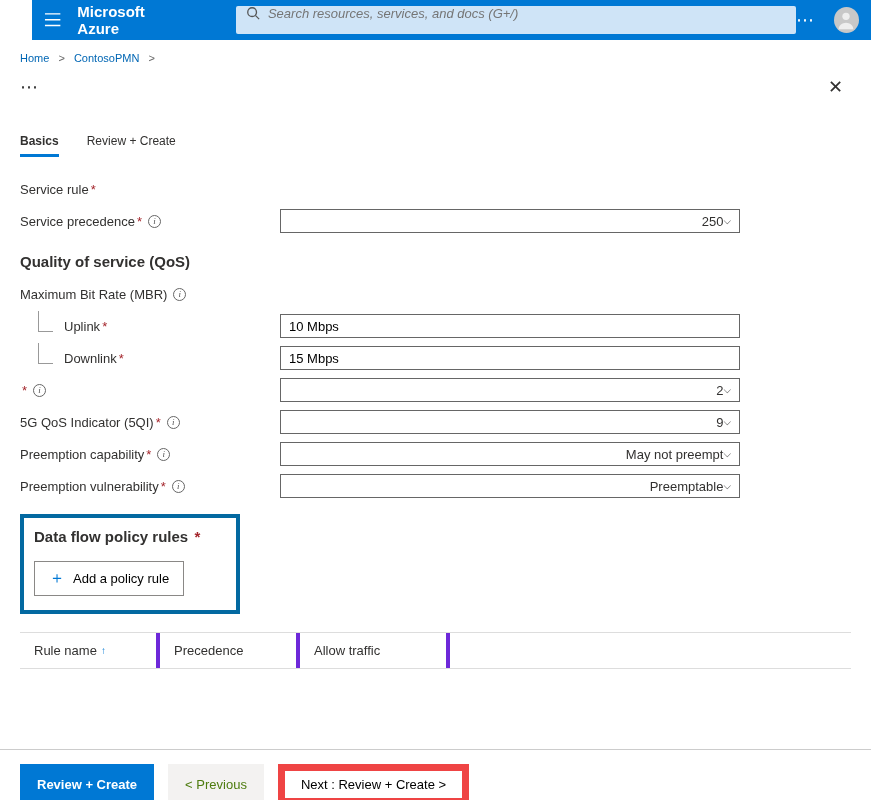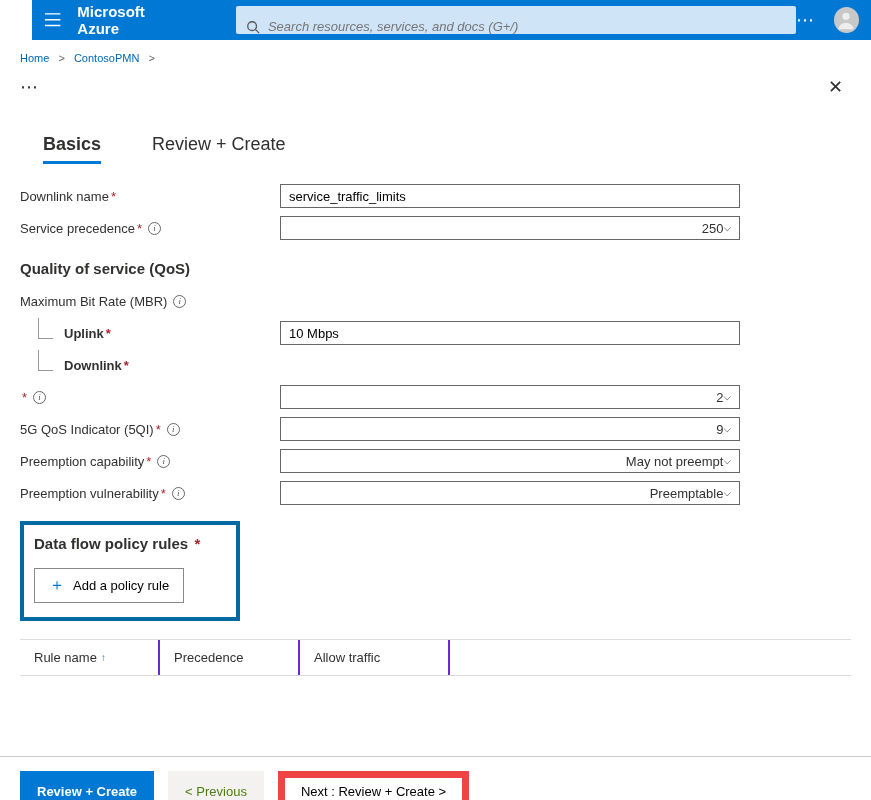--- a/index.html
+++ b/index.html
@@ -2,66 +2,66 @@
 <html><head>
 <meta charset="utf-8">
 <style>
   * { box-sizing: border-box; margin: 0; padding: 0; font-family: "Segoe UI", Arial, sans-serif; }
   body { background: #fff; font-size: 13px; color: #323130; width: 871px; }
   
   
   .topbar { background: #0078d4; height: 40px; display: flex; align-items: center; padding: 0 12px; color: #fff; margin-left: 32px; }
   .hamburger { width: 18px; height: 18px; cursor: pointer; margin-right: 16px; }
   .brand { font-size: 15px; font-weight: 600; margin-right: 50px; }
-  .searchbox { flex: 0 0 560px; background: #cfe4f7; border-radius: 2px; height: 28px; display: flex; align-items: flex-end; padding: 0 10px; }
+  .searchbox { flex: 0 0 560px; background: #cfe4f7; border-radius: 2px; height: 28px; display: flex; align-items: flex-start; padding: 0 10px; }
   .searchbox svg { flex-shrink:0; }
   .searchbox input { border: none; background: transparent; outline: none; font-size: 13px; color: #323130; width: 100%; margin-left: 8px; font-style: italic; }
   .topbar-spacer { flex: 1; }
   .dots { font-size: 18px; letter-spacing: 2px; margin-right: 18px; cursor:pointer; }
   .avatar { width: 26px; height: 26px; border-radius: 50%; background: #c8c8c8; display:flex; align-items:center; justify-content:center; }
   .avatar svg { width:22px; height:22px; }
   
   
   .crumbs { padding: 12px 20px 6px; font-size: 11px; }
   .crumbs a { color: #0066b4; text-decoration: none; cursor:pointer; }
   .crumbs .sep { margin: 0 6px; color: #666; }
   
   
   .titlebar { display:flex; align-items:center; padding: 2px 20px 16px; }
   .titlebar h1 { font-size: 26px; font-weight: 600; margin-right: 18px; }
   .title-dots { font-size: 18px; letter-spacing: 1px; color:#333; cursor:pointer; }
   .close-x { margin-left:auto; font-size:18px; cursor:pointer; padding:4px 8px; }
   
   
   .tabs { display:flex; padding: 10px 20px 0; border-bottom: none; }
-  .tab { padding: 6px 0; margin-right: 28px; font-size: 18px; cursor:pointer;margin-left:23px; }
+  .tab { padding: 6px 0; margin-right: 28px; font-size: 12px; cursor:pointer; }
   .tab.active { font-weight:600; border-bottom: 3px solid #0078d4; }
   
   
   .form { padding: 18px 20px 40px; }
   .row { display:flex; align-items: center; min-height: 28px; margin-bottom: 4px; }
   .lbl { flex: 0 0 260px; font-size: 13px; display:flex; align-items:center; }
-  .lbl.indent { padding-left: 44px; position:relative;font-weight:bold; }
+  .lbl.indent { padding-left: 44px; position:relative; }
   .lbl.indent::before { content:""; position:absolute; left:18px; top:-8px; width:14px; height:20px; border-left:1px solid #999; border-bottom:1px solid #999; }
   .req { color: #a4262c; margin-left: 2px; }
   .info { width:13px; height:13px; border:1px solid #666; border-radius:50%; display:inline-flex; align-items:center; justify-content:center; font-size:9px; font-style:italic; font-family: Georgia,serif; margin-left:6px; color:#555; cursor:help; }
   .ctrl { flex: 0 0 460px; }
   .ctrl input, .ctrl .select { width:100%; height:24px; border:1px solid #666; padding: 0 8px; font-size:13px; background:#fff; }
   .ctrl .select { display:flex; align-items:center; justify-content:flex-end; cursor:pointer; }
   .chev { font-size:10px; color:#555; }
   
   .section-h { font-size:15px; font-weight:700; margin: 18px 0 10px; }
   
   .highlight-box { border: 4px solid #0369a1; padding: 10px 10px 14px; margin-top: 14px; width: 220px; }
   .highlight-box .section-h { margin-top:0; }
   .add-btn { border:1px solid #8a8886; background:#fff; padding:6px 14px; display:inline-flex; align-items:center; cursor:pointer; font-size:13px; margin-top:6px; }
   .add-btn .plus { color:#0078d4; font-size:16px; margin-right:8px; font-weight:300; }
   
   .rule-head { display:flex; border-top:1px solid #ddd; border-bottom:1px solid #ddd; margin-top:18px; }
-  .rule-head > div { padding: 10px 14px; font-size:13px; border-right:2px solid #6d28d9; }
+  .rule-head > div { padding: 10px 14px; font-size:13px; border-right:4px solid #6d28d9; }
   .rule-head > div:last-child { border-right:none; flex:1; }
   .rh1 { width:140px; display:flex; align-items:center; }
   .rh2 { width:140px; }
   .rh3 { width:150px; }
   .sort-arrow { font-size:10px; margin-left:4px; color:#0078d4; }
   
   
   .footer-line { border-top:1px solid #ccc; margin-top: 40px; }
   .footer { padding: 14px 20px 20px; display:flex; gap:14px; }
   .btn { padding:6px 16px; font-size:13px; cursor:pointer; border:1px solid transparent; }
@@ -110,24 +110,23 @@
 
 <div class="tabs">
   <div class="tab active">Basics</div>
   <div class="tab">Review + Create</div>
 </div>
 
 <div class="form">
 
   <div class="row">
     <div class="lbl">
-        <span>Downlink name</span>
-        <span class="req">*</span>
-      </div>
-    <div class="ctrl"><input type="text" value="service_traffic_limits" style=""></div>
+        <span>Service rule</span>
+        <span class="req">*</span>
+      </div>
   </div>
   <div class="row">
     <div class="lbl">
         <span>Service precedence</span>
         <span class="req">*</span>
         <span class="info">i</span>
       </div>
     <div class="ctrl">
         <div class="select">
           <span>250</span>
@@ -149,20 +148,21 @@
         <span>Uplink</span>
         <span class="req">*</span>
       </div>
     <div class="ctrl"><input type="text" value="10 Mbps" style=""></div>
   </div>
   <div class="row">
     <div class="lbl indent">
         <span>Downlink</span>
         <span class="req">*</span>
       </div>
+    <div class="ctrl"><input type="text" value="15 Mbps" style=""></div>
   </div>
   <div class="row">
     <div class="lbl">
         <span class="req">*</span>
         <span class="info">i</span>
       </div>
     <div class="ctrl">
         <div class="select">
           <span>2</span>
           <span class="chev">⌵</span>

